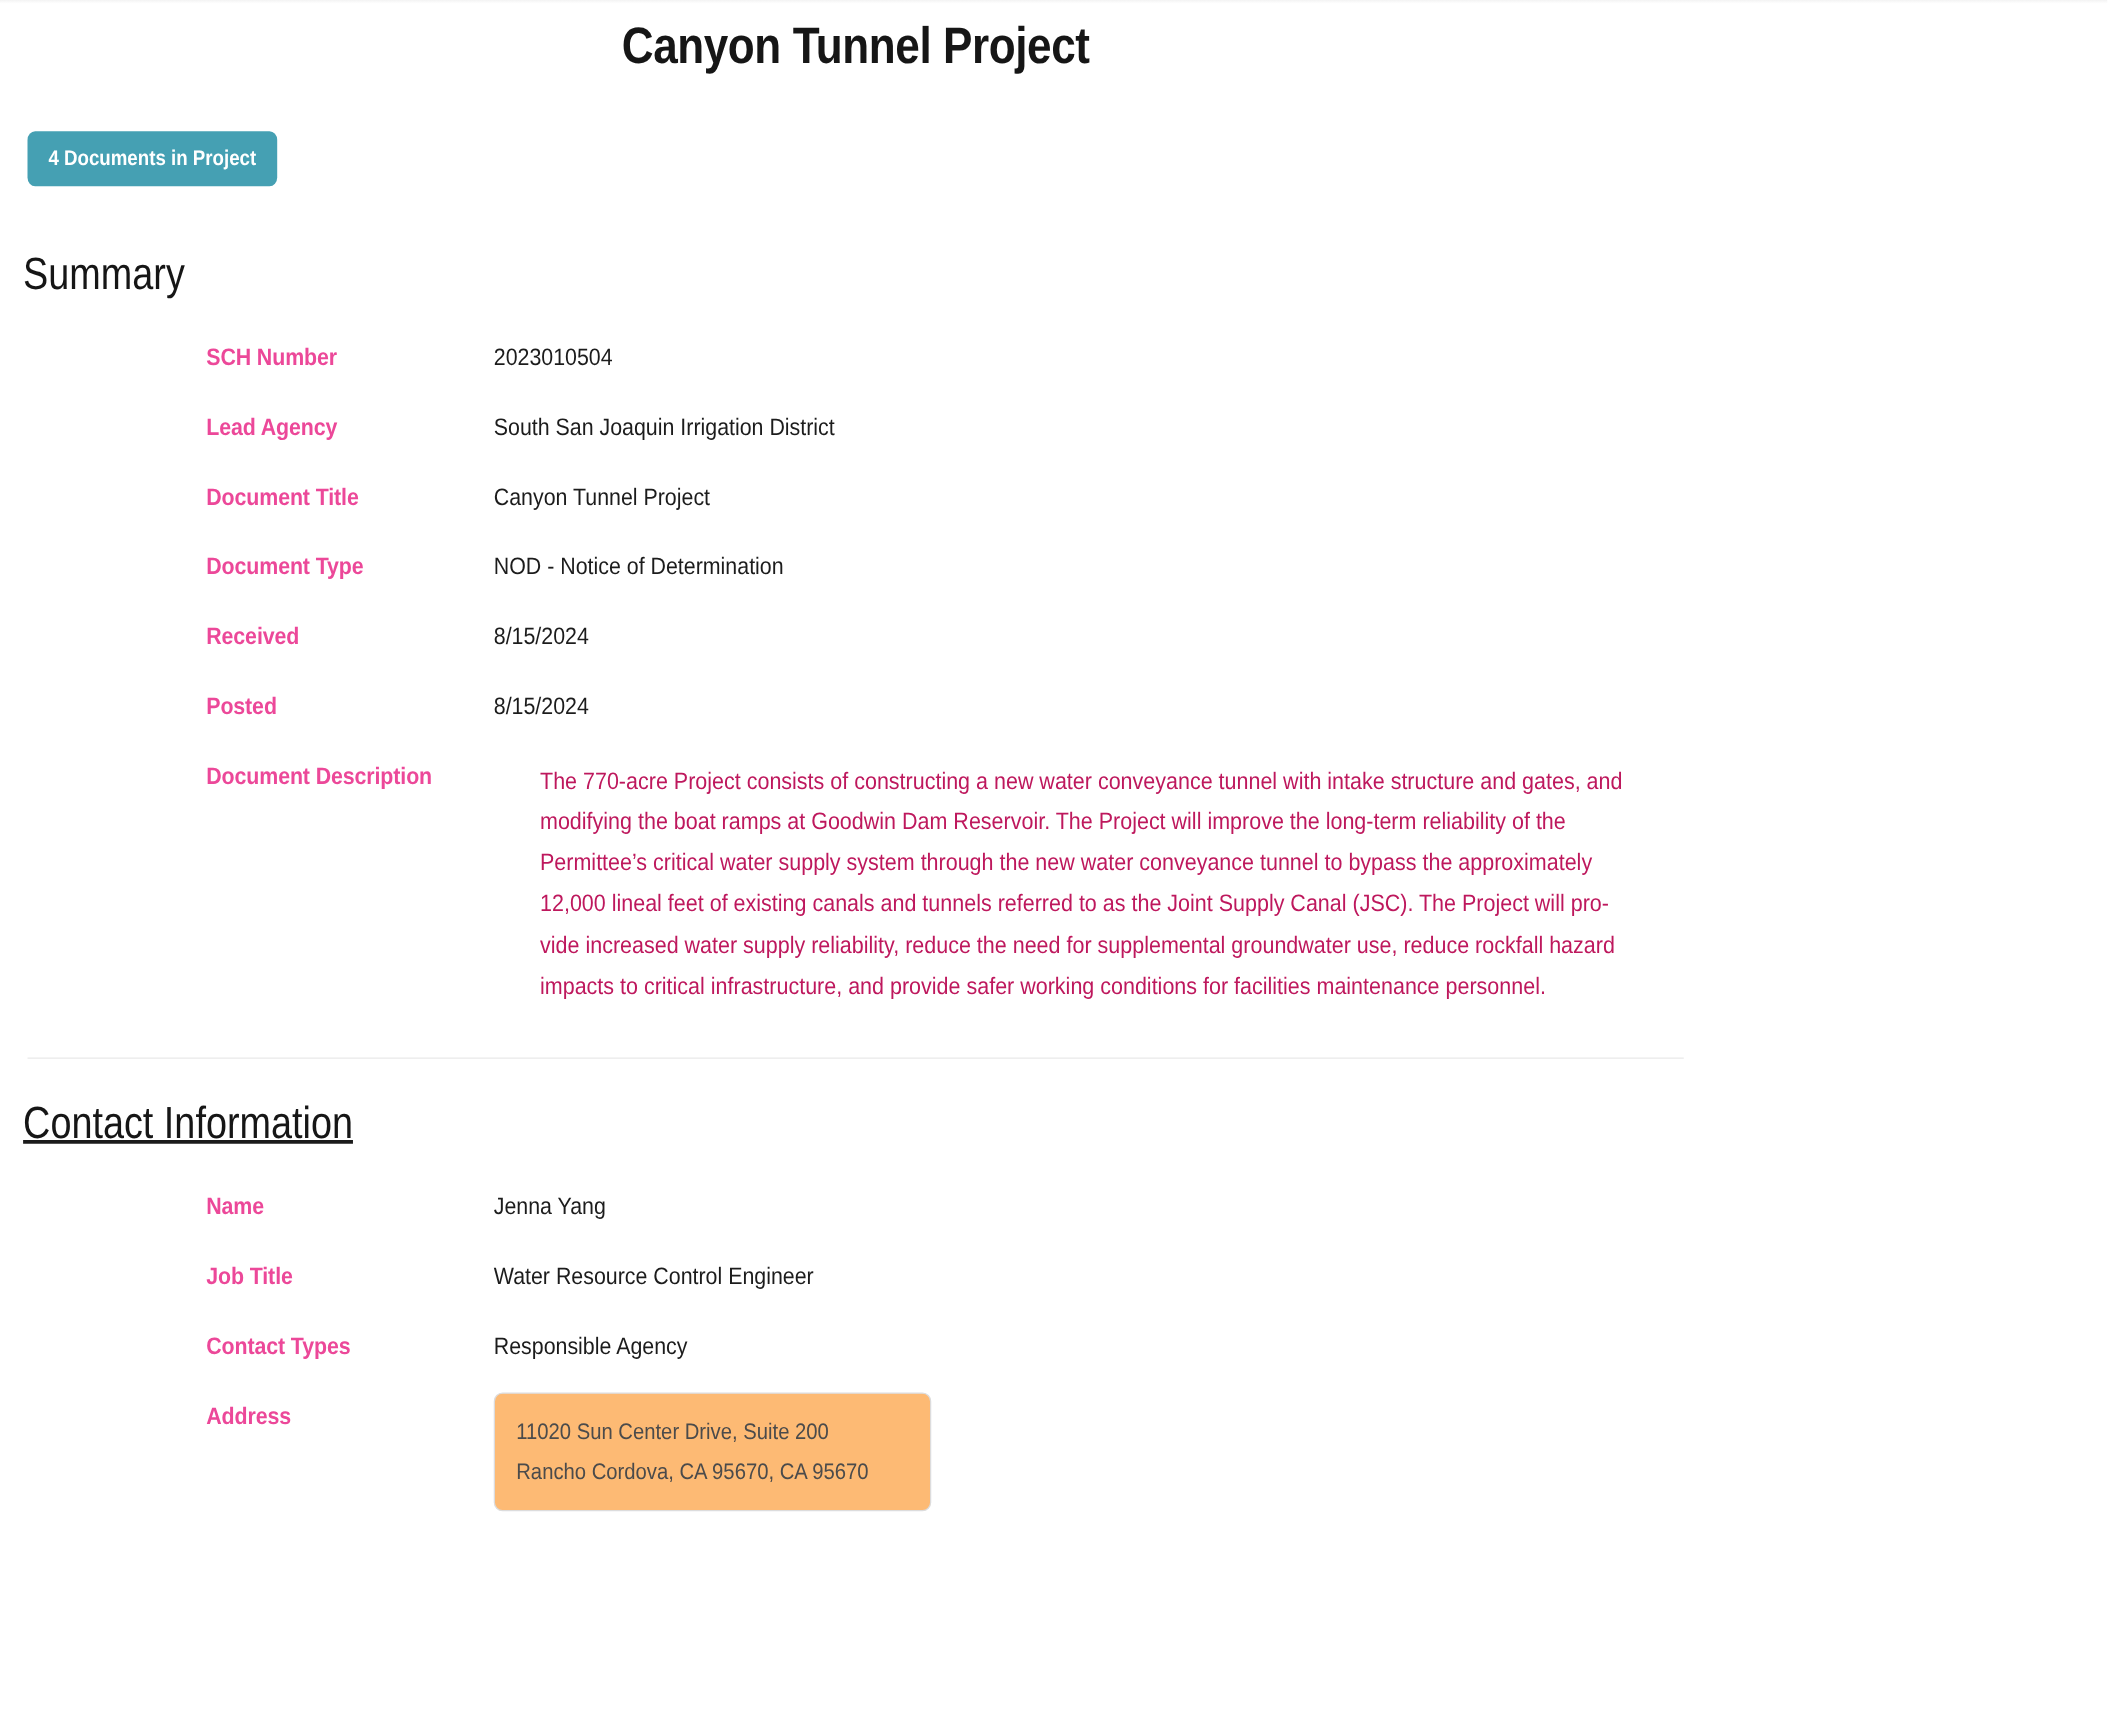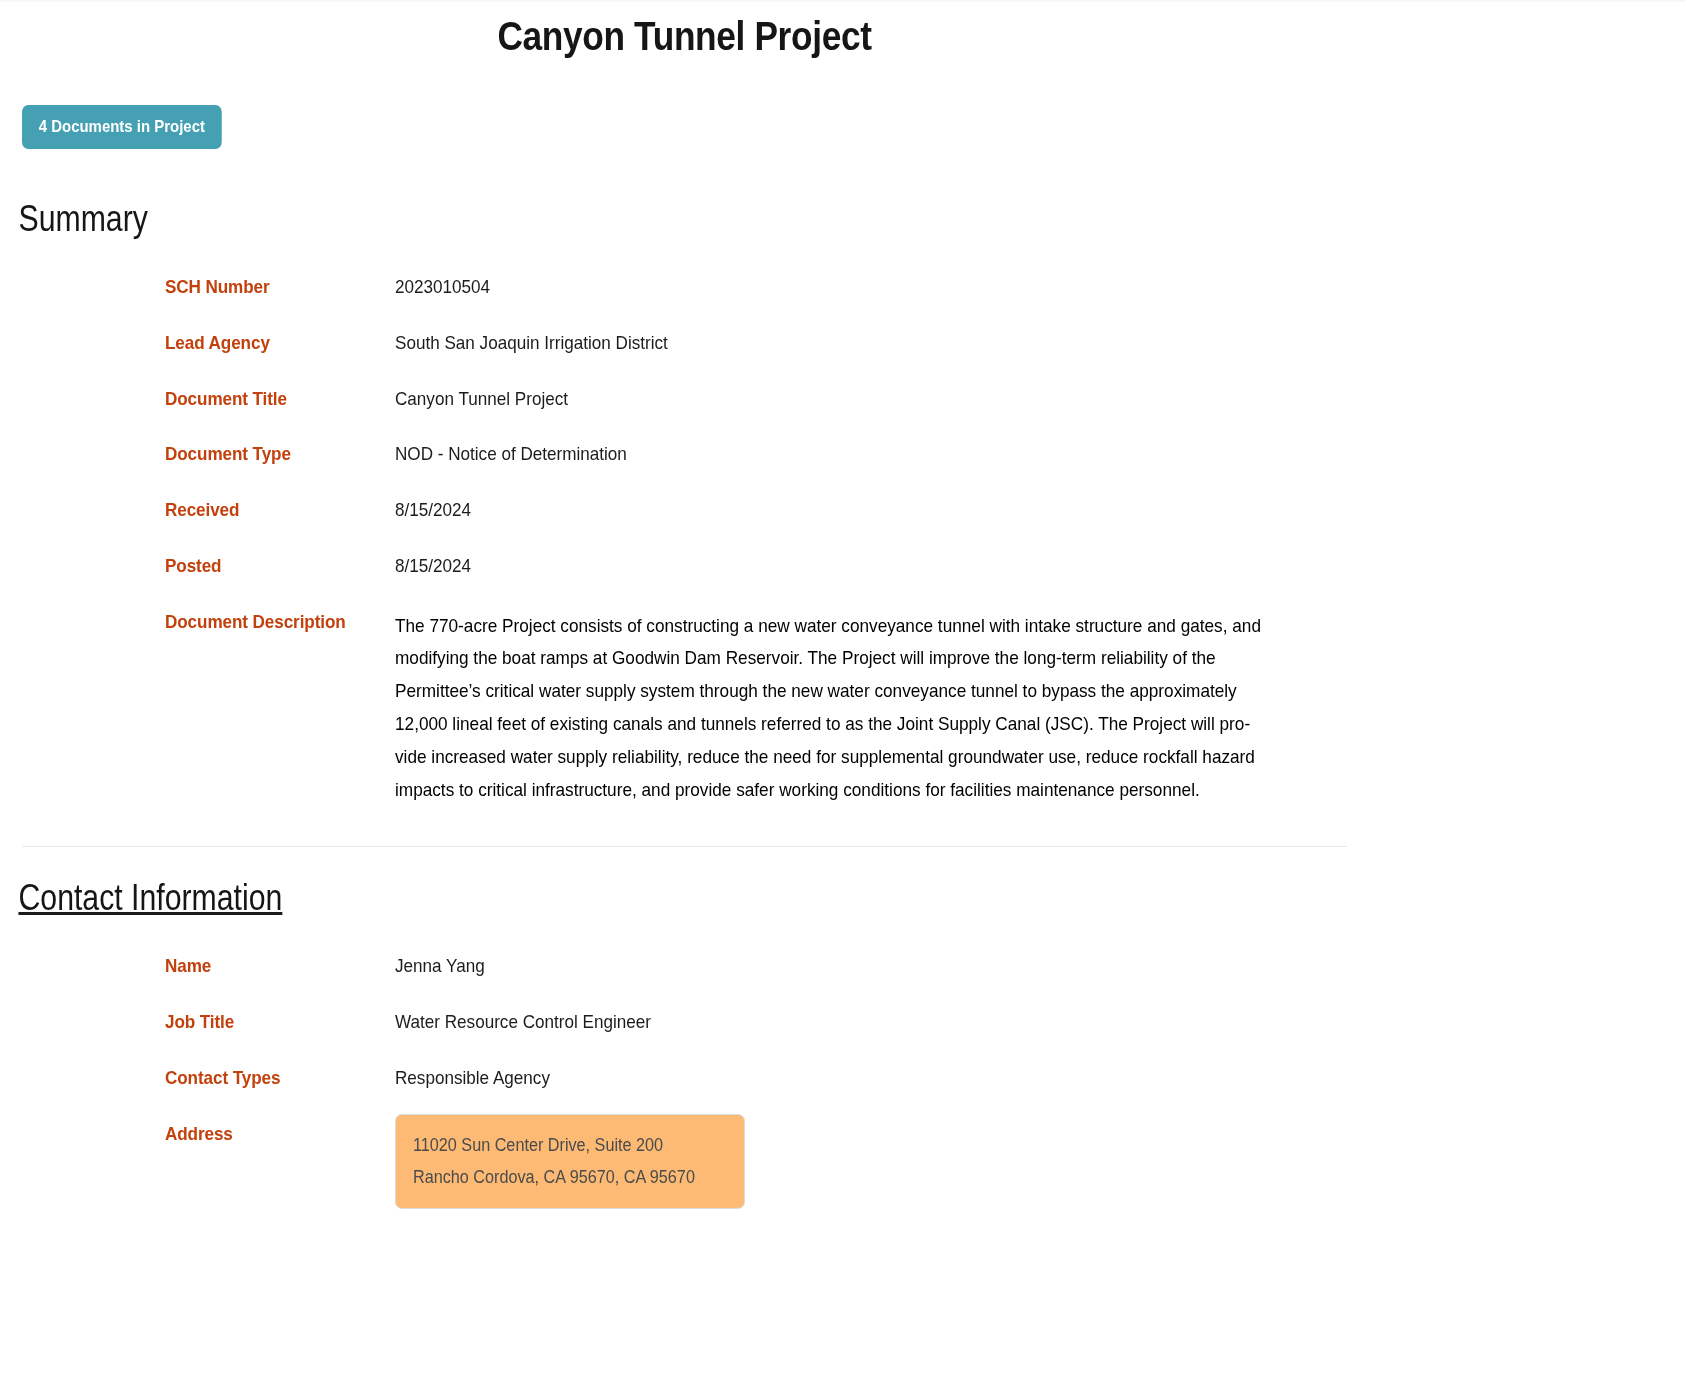--- a/index.html
+++ b/index.html
@@ -89,21 +89,21 @@
     align-items: flex-start;
     padding: 0 0 0 0;
   }
   .dt {
     width: 355px;
     flex: 0 0 355px;
     box-sizing: border-box;
     padding-left: 165px;
     font-size: 19px;
     font-weight: 700;
-    color: #c2410c;
+    color: #ec4899;
     letter-spacing: -0.1px;
     line-height: 1.25;
     white-space: nowrap;
   }
   .dt span {
     display: inline-block;
     transform: scaleX(0.9);
     transform-origin: left center;
   }
   .dd {
@@ -117,31 +117,31 @@
   }
   .dd > .val {
     display: inline-block;
     transform: scaleX(0.9);
     transform-origin: left center;
     white-space: nowrap;
   }
 
   .summary-rows { padding-top: 38px; }
   .summary-rows .row { margin-bottom: 32px; }
-  .summary-rows .row:last-child { margin-bottom: 0; }
+  .summary-rows .row:last-child { margin-bottom: 0; gap: 37px; }
 
   .contact-rows { padding-top: 38px; }
   .contact-rows .row { margin-bottom: 32px; }
   .contact-rows .row:last-child { margin-bottom: 0; }
 
   
   .desc {
     font-size: 19px;
     line-height: 32.8px;
-    color: #000000;
+    color: #be185d;
     max-width: 1030px;
     text-align: justify;
     hyphens: auto;
     -webkit-hyphens: auto;
   }
   .desc-line {
     display: block;
     white-space: nowrap;
     transform: scaleX(0.905);
     transform-origin: left center;

